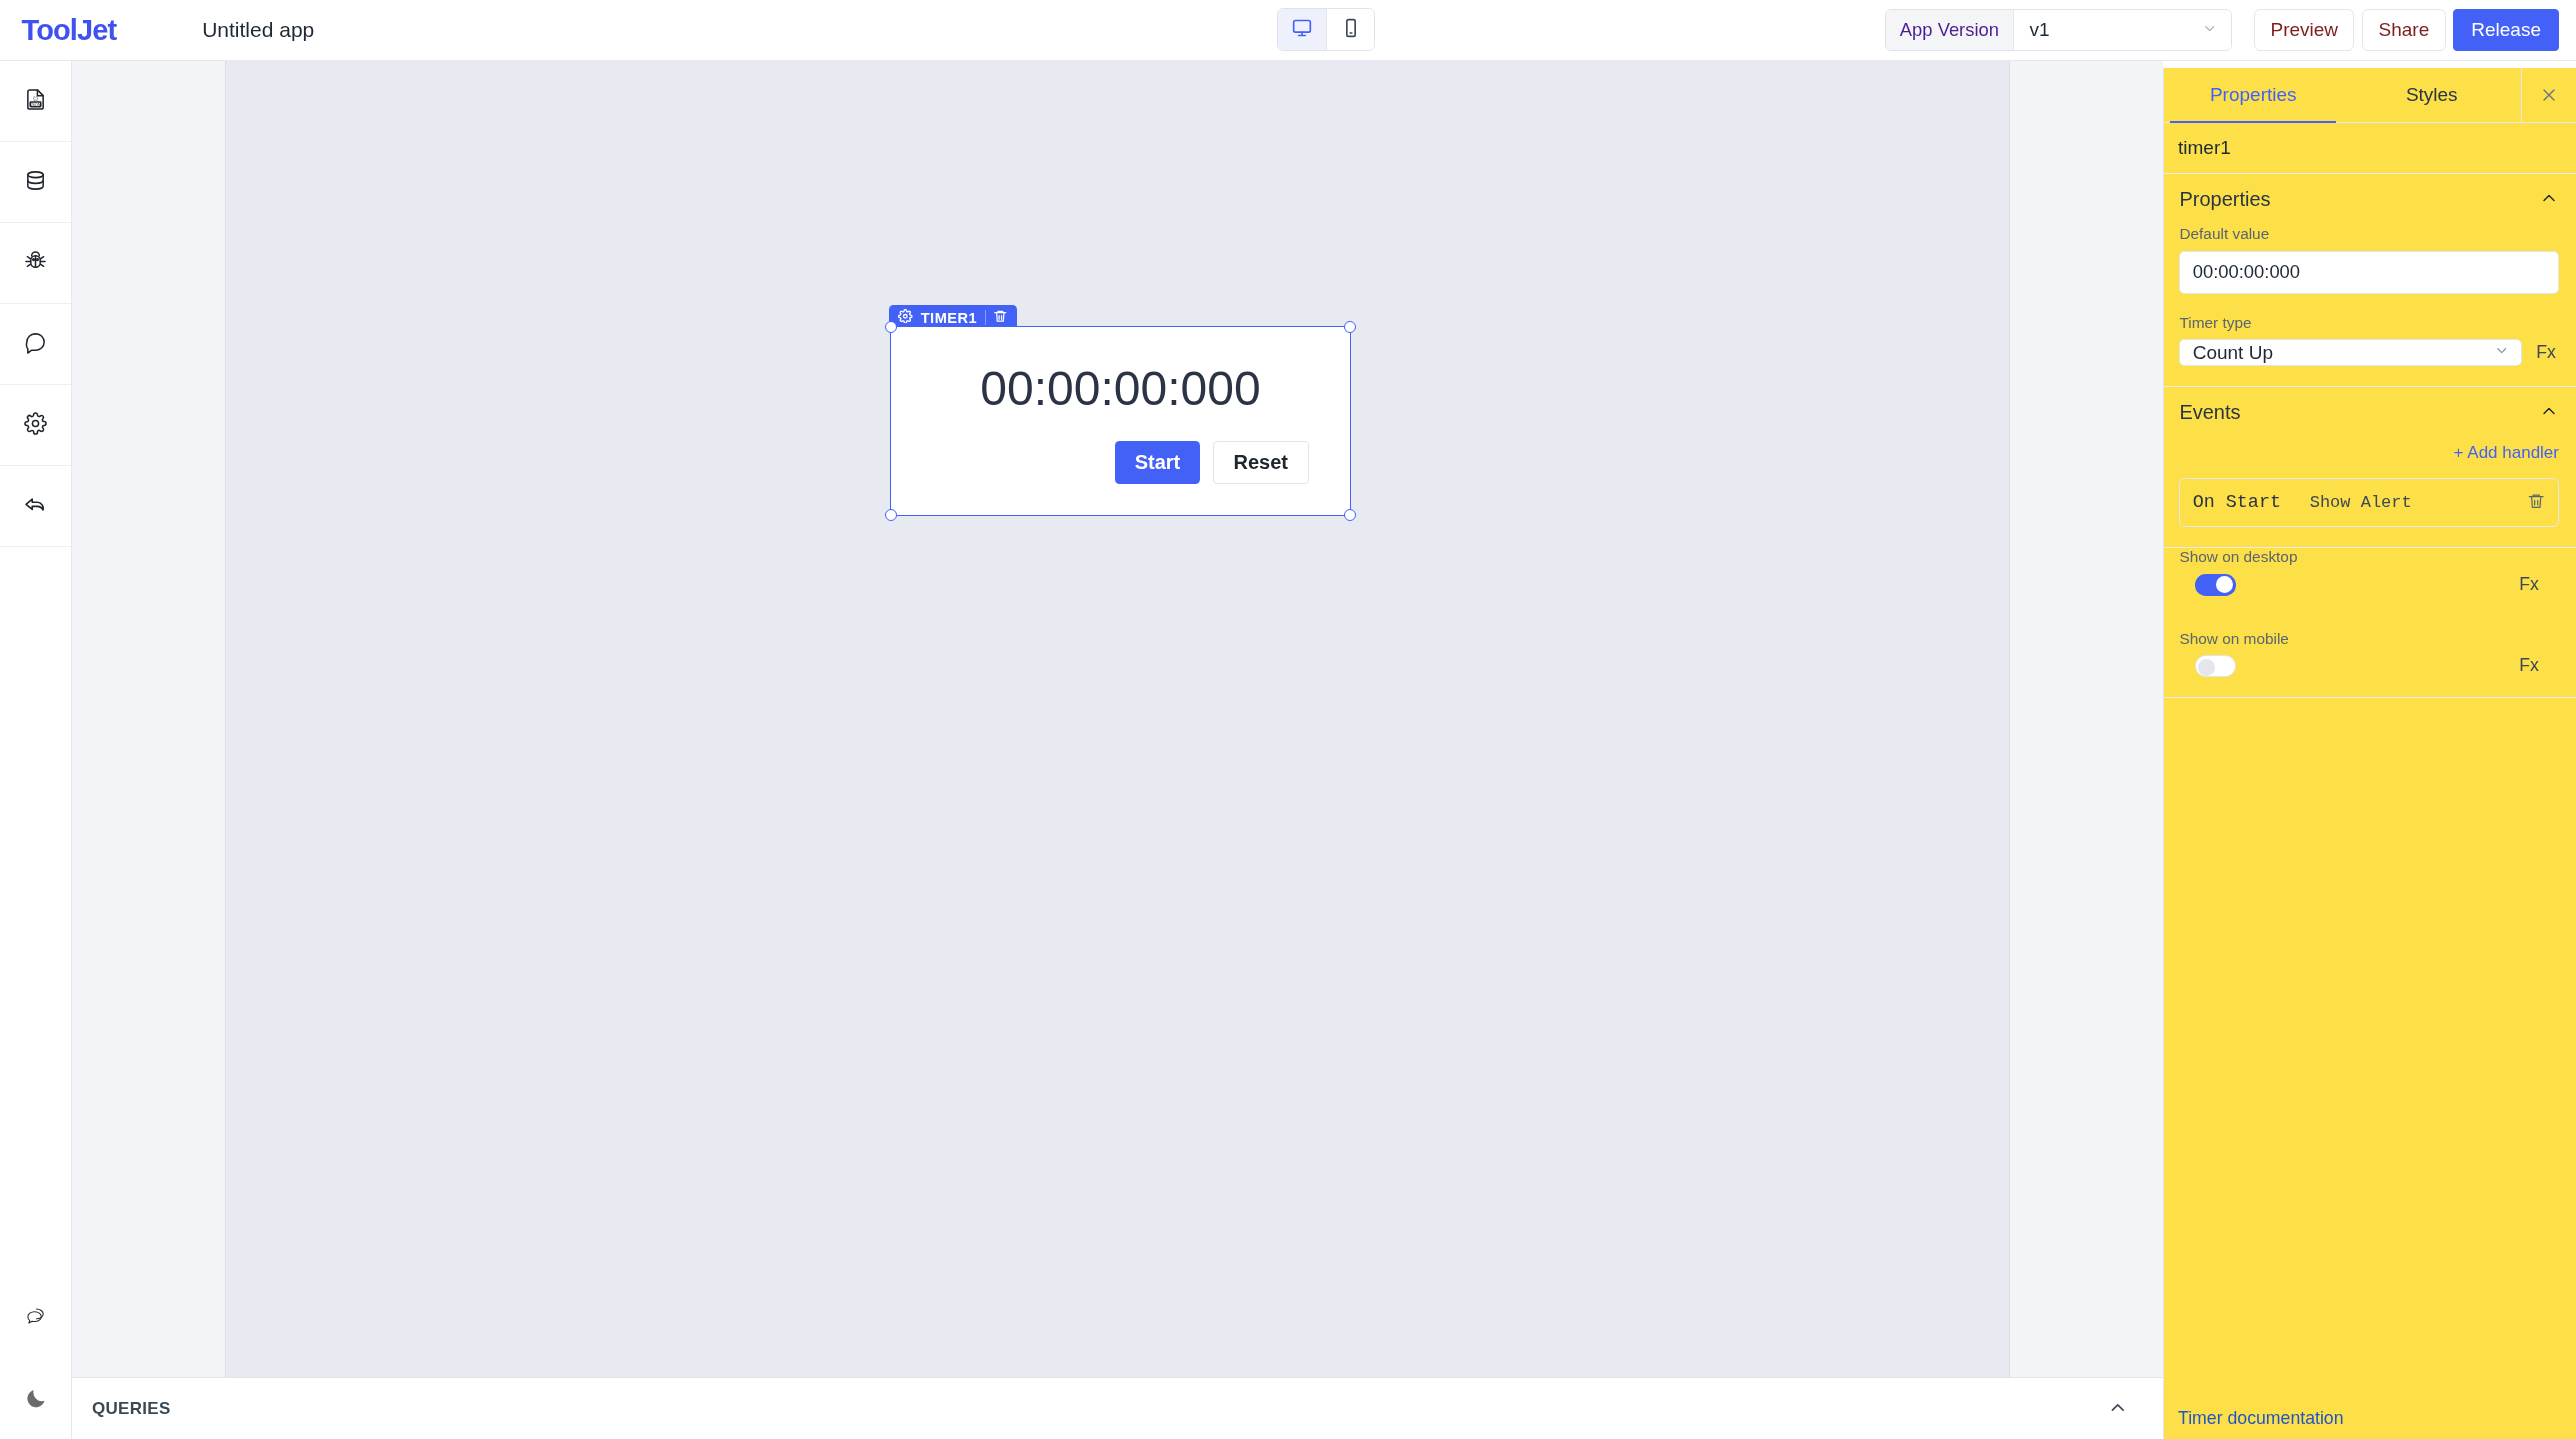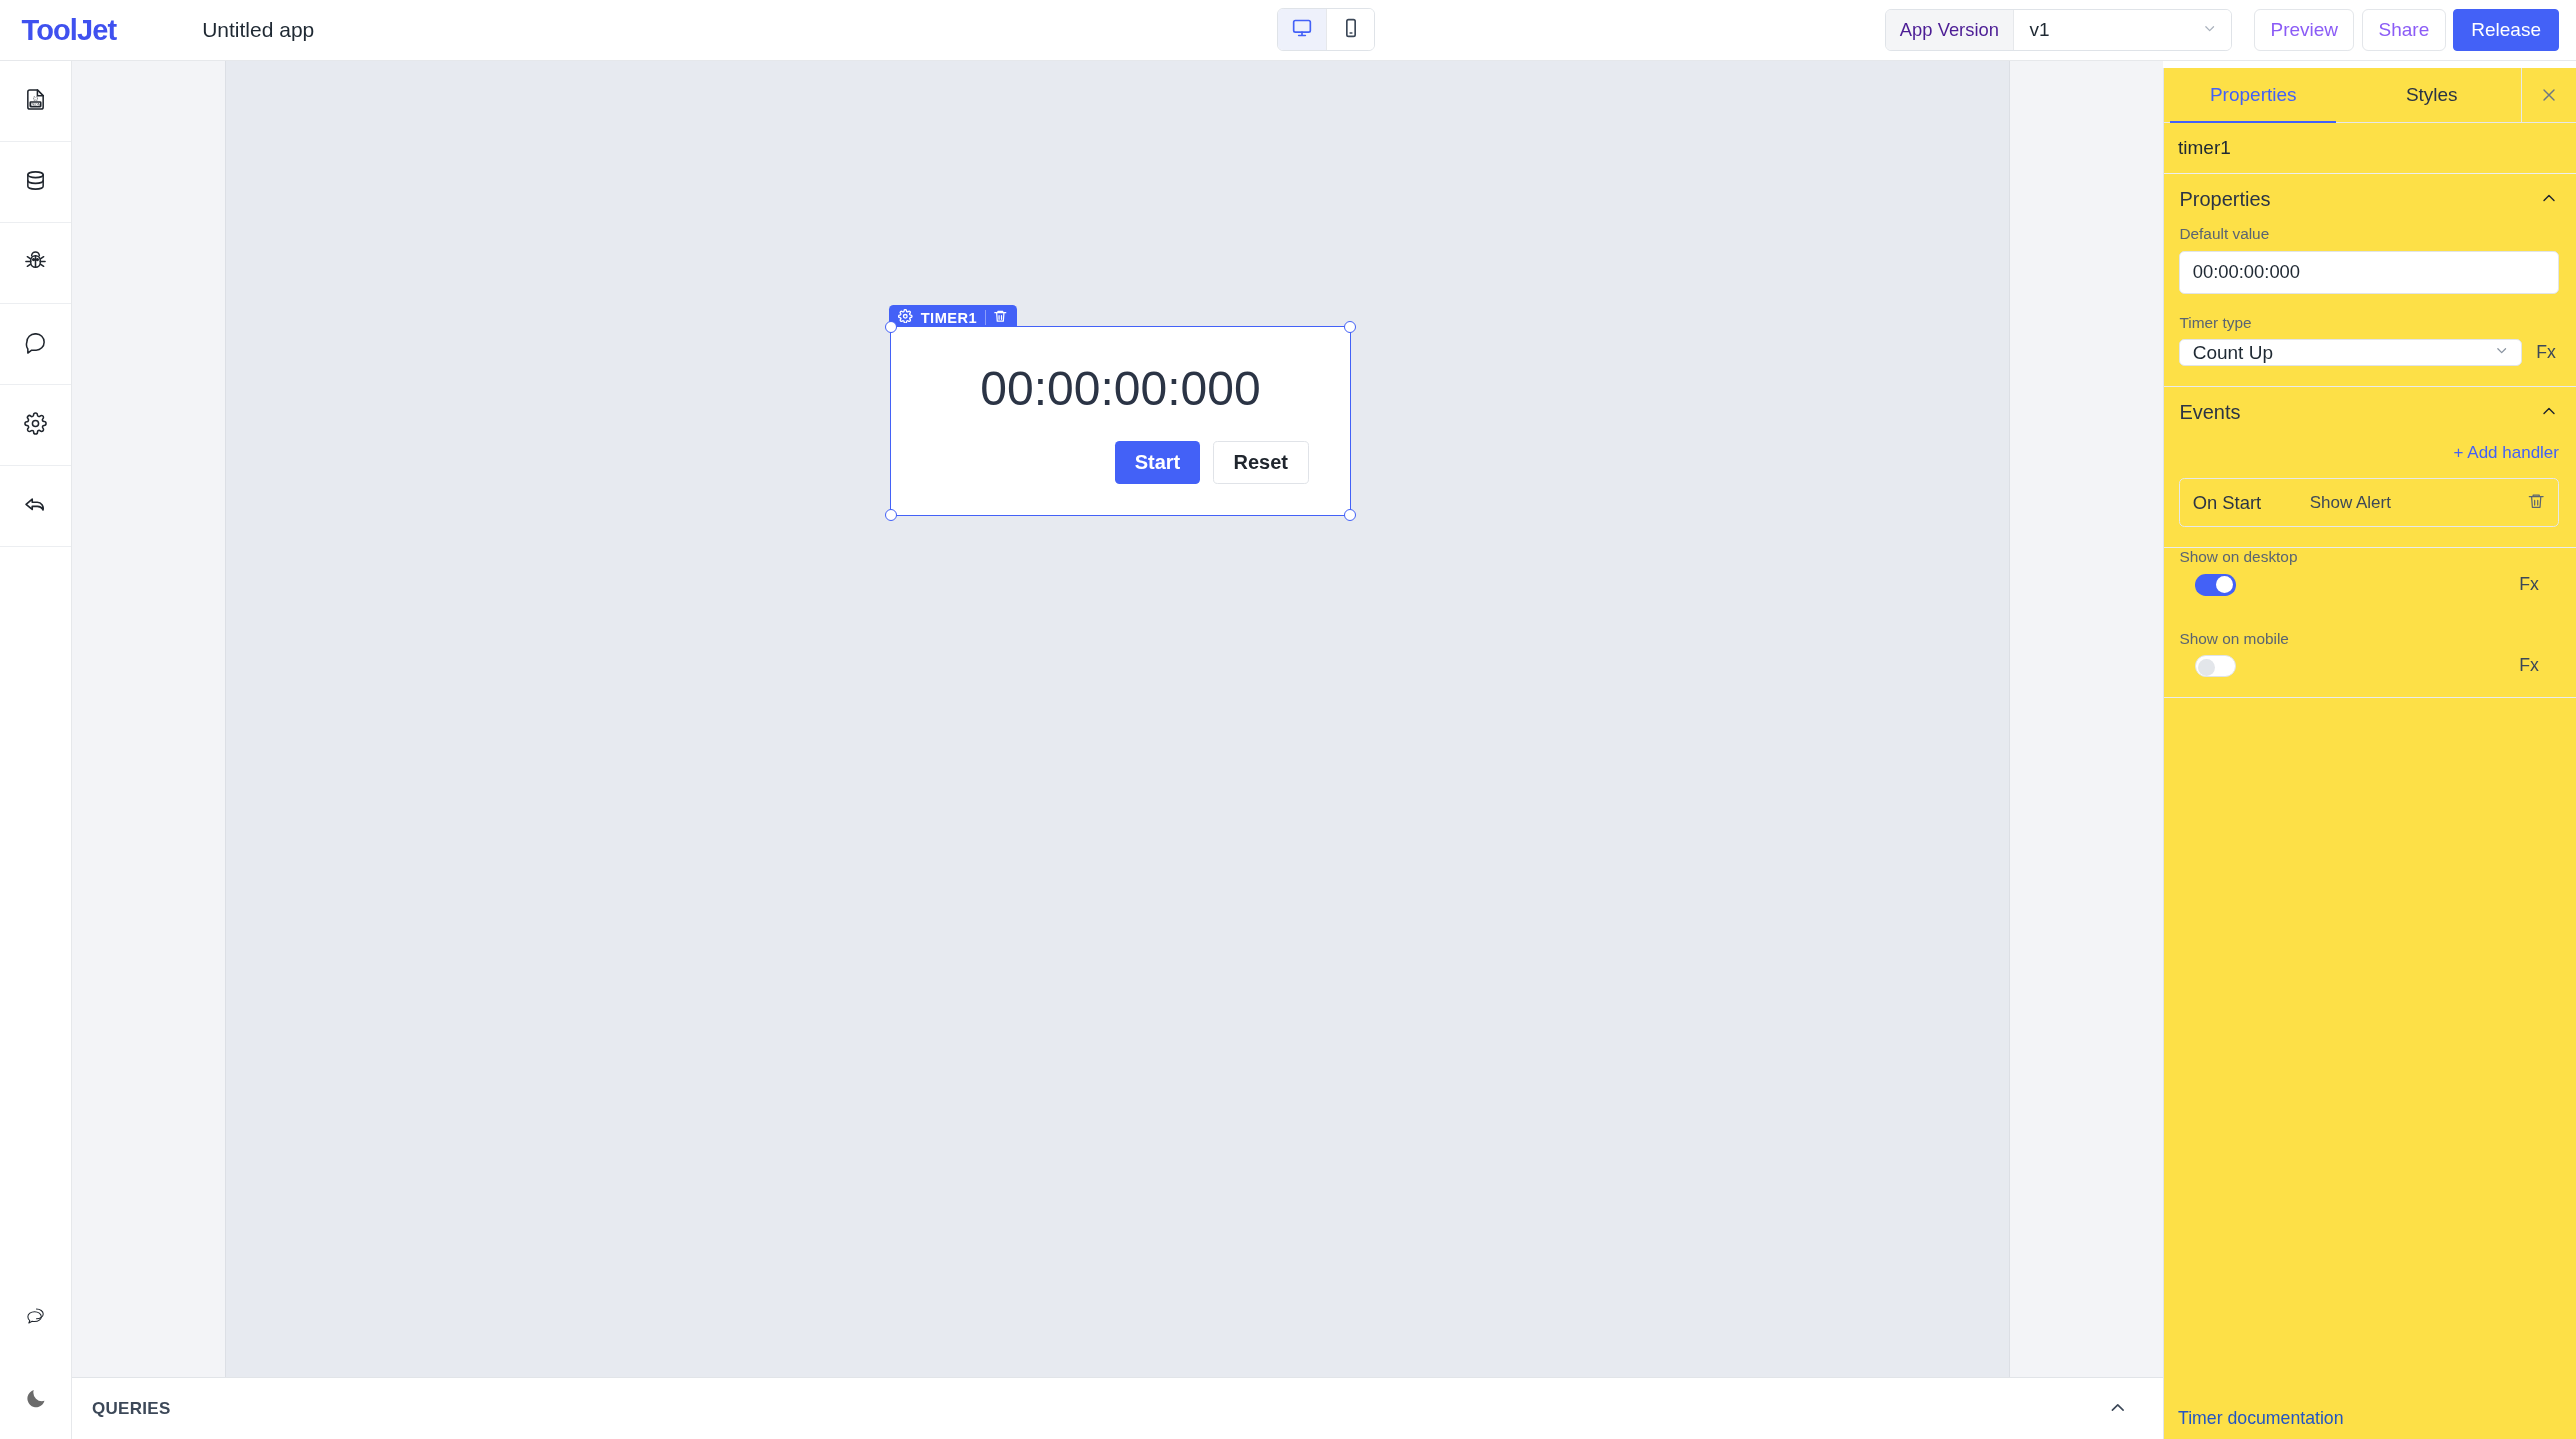--- a/index.html
+++ b/index.html
@@ -50,21 +50,21 @@
   .version-select {
     background: #fff; display: flex; align-items: center;
     width: 218px; padding: 0 15.4px; font-size: 19px; color: #1f2933;
     border-left: 0.8px solid #e6e8eb; position: relative; cursor: pointer;
   }
   .version-select .chev { position: absolute; right: 14px; top: 50%; transform: translateY(-50%); }
 
   .top-actions { position: absolute; right: 17px; top: 9.2px; display: flex; gap: 7.7px; }
   .btn-ghost {
     height: 42px; padding: 0 15.4px; display: flex; align-items: center;
-    font-size: 19px; color: #8b5cf6; background: #fff;
+    font-size: 19px; color: #7f1d1d; background: #fff;
     border: 0.8px solid #e3e6ea; border-radius: 6.1px; cursor: pointer; font-weight: 400;
   }
   .btn-primary {
     height: 42px; padding: 0 17px; display: flex; align-items: center;
     font-size: 19px; color: #fff; background: #4361f7;
     border: 0.8px solid #4361f7; border-radius: 4px; cursor: pointer; font-weight: 500;
   }
 
   
   .leftrail {
@@ -191,21 +191,21 @@
   }
   .select-box .chev { position: absolute; right: 12.3px; top: 50%; transform: translateY(-50%); }
   .fx-label { font-size: 17.7px; color: #3c4858; width: 26px; text-align: center; cursor: pointer; }
 
   .add-handler {
     text-align: right; padding: 0 17px; font-size: 17px; color: #4361f7;
     cursor: pointer; margin-top: 4.6px; margin-bottom: 15.4px;
   }
   .event-card {
     margin: 0 17px 0 15.4px; border: 0.8px solid #e6e8eb; border-radius: 5.4px;
-    height: 49px; display: flex; align-items: center; padding: 0 12.3px;
+    height: 49px; display: flex; align-items: center; padding: 0 12.3px; font-family: Liberation Mono, monospace;
   }
   .ev-name { font-size: 18.4px; color: #2b3445; width: 117px; }
   .ev-action { font-size: 17px; color: #3c4858; flex: 1; }
   .ev-del { cursor: pointer; color: #5a6472; }
 
   .toggle-row { padding: 0 17px 0 15.4px; display: flex; align-items: center; justify-content: space-between; }
   .toggle {
     width: 41px; height: 21.5px; border-radius: 10.7px; position: relative; cursor: pointer;
   }
   .toggle.on { background: #4361f7; }

